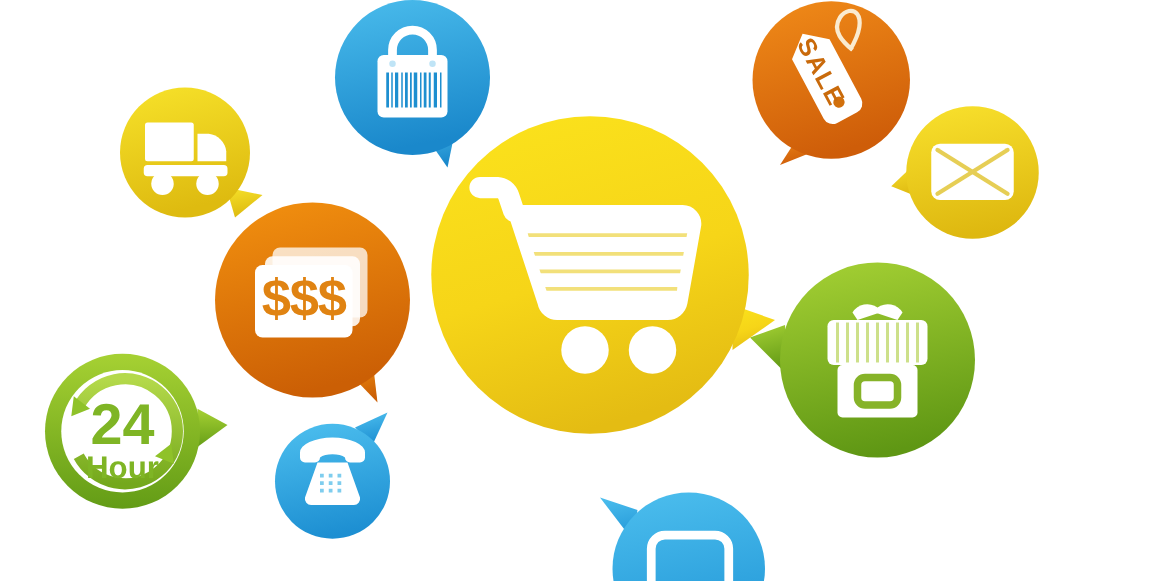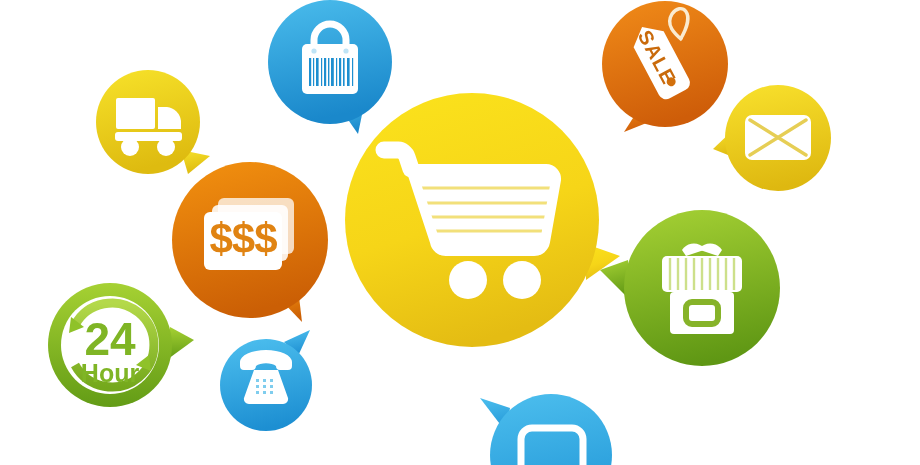--- a/index.html
+++ b/index.html
@@ -9,21 +9,21 @@
   }
   #stage{position:absolute;left:0;top:0;width:920px;height:465px;background:#fff;}
   .node{position:absolute;}
   svg{display:block;overflow:visible;}
 </style>
 </head>
 <body>
 
 <div id="stage">
 
-  <div class="node" style="left:48px;top:283px;">
+  <div class="node" style="left:36px;top:283px;">
     <svg width="150" height="140" viewBox="0 0 150 140">
       <defs>
         <linearGradient id="g24" x1="0" y1="0" x2="0" y2="1">
           <stop offset="0" stop-color="#A6D133"></stop>
             <stop offset="1" stop-color="#639C16"></stop>
         </linearGradient>
         <linearGradient id="g24ring" x1="0" y1="0" x2="0" y2="1">
           <stop offset="0" stop-color="#B4D94A"></stop>
             <stop offset="1" stop-color="#74A81C"></stop>
         </linearGradient>

